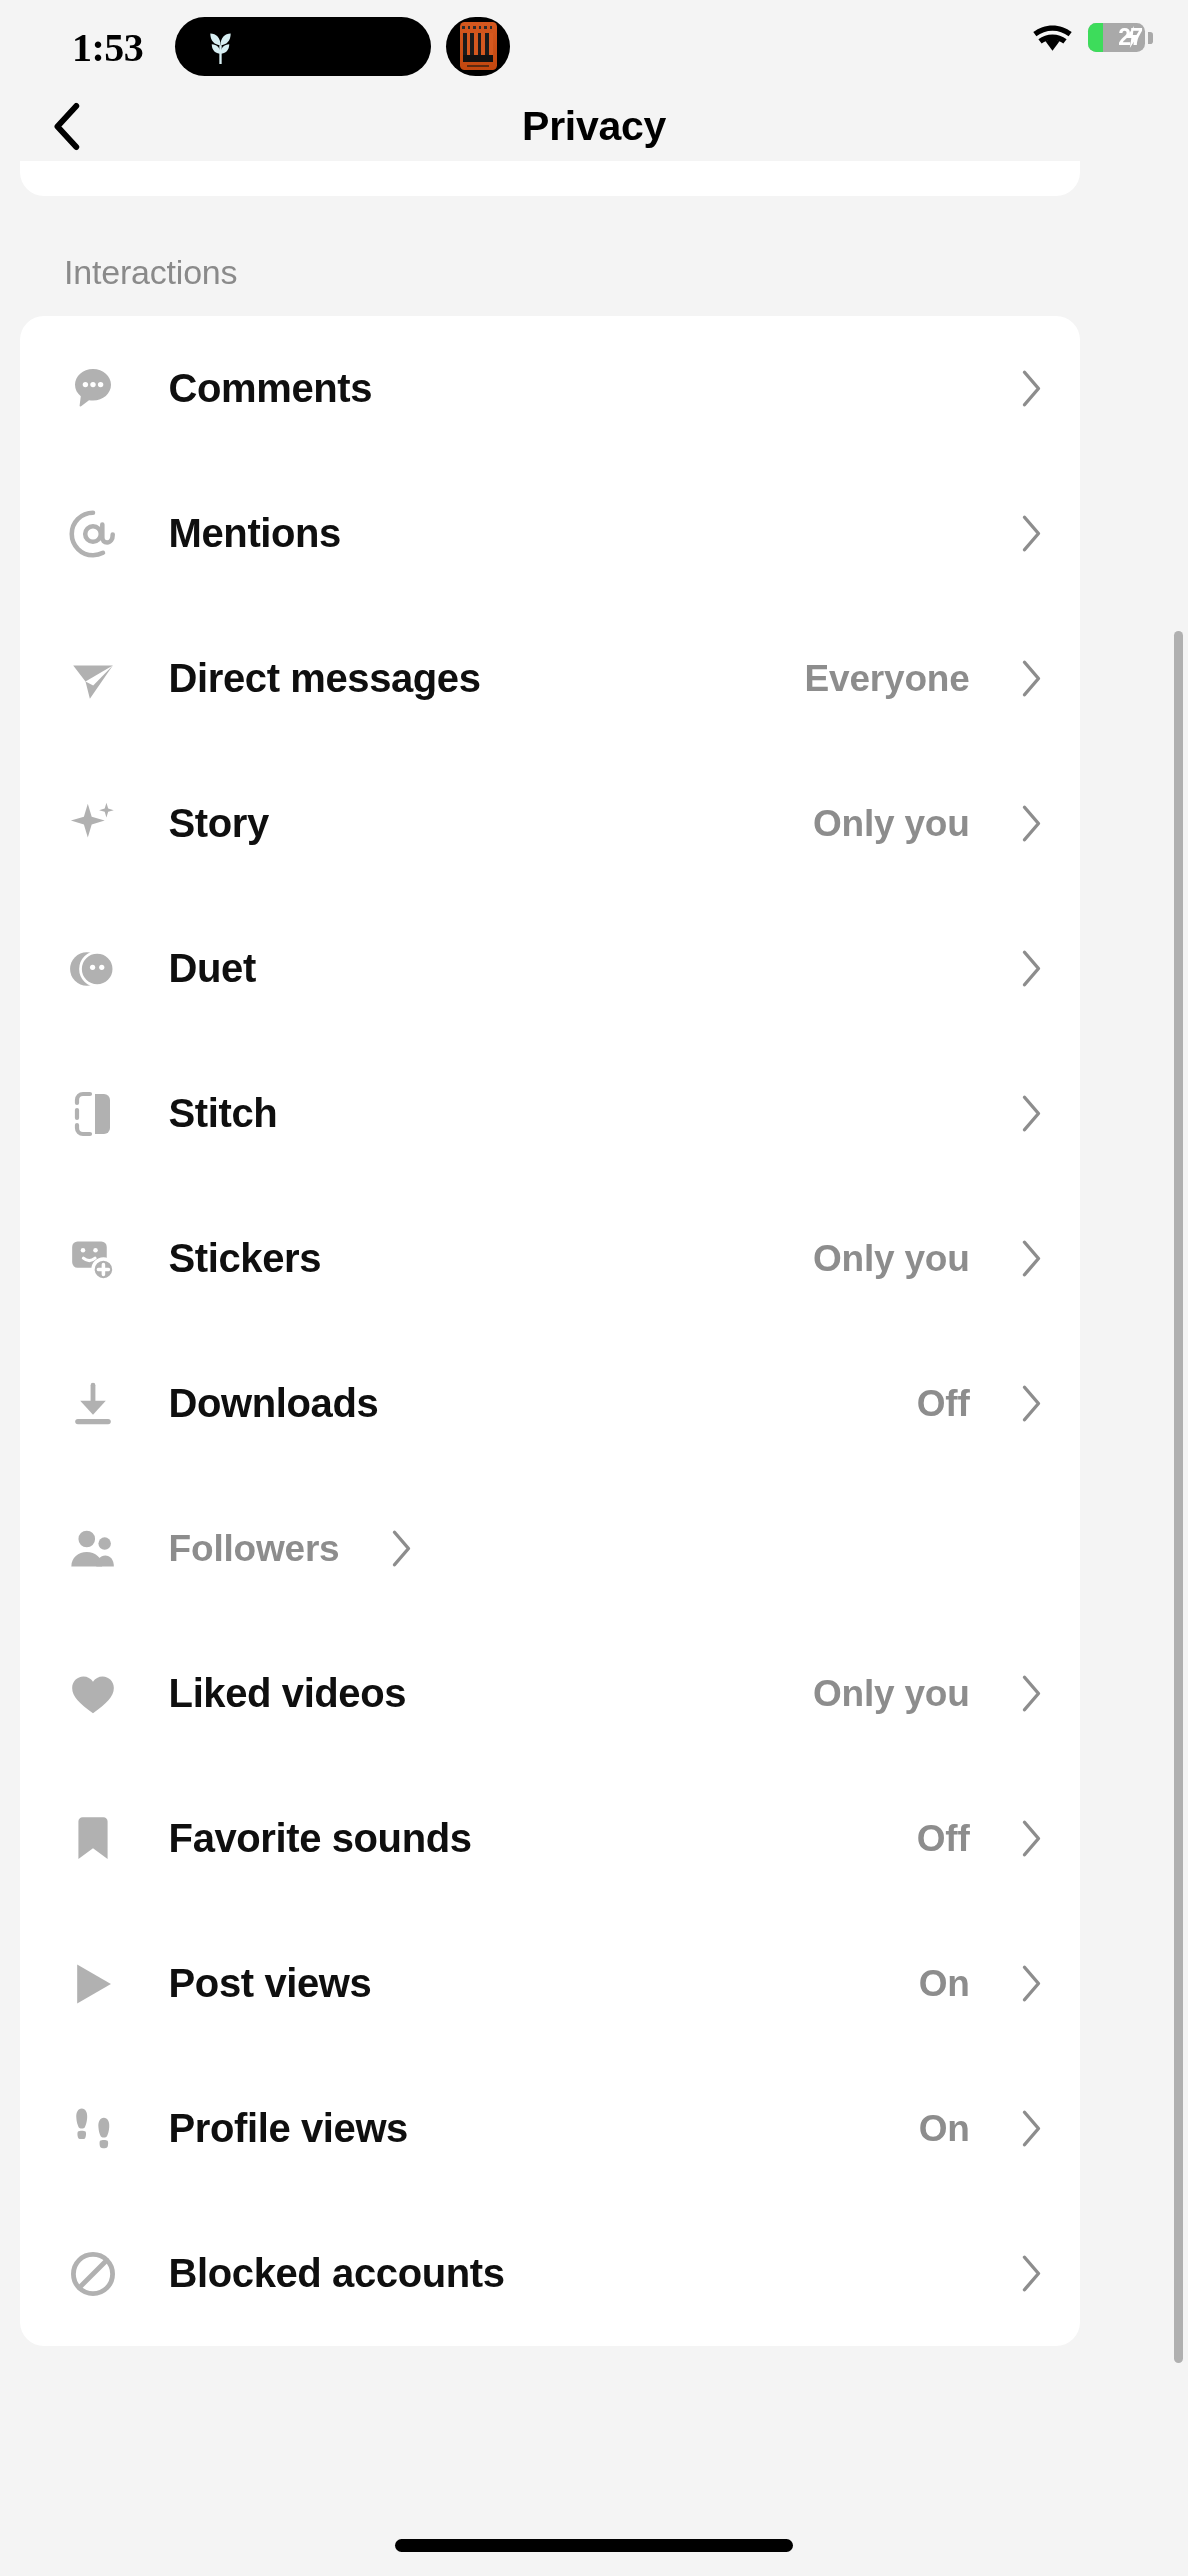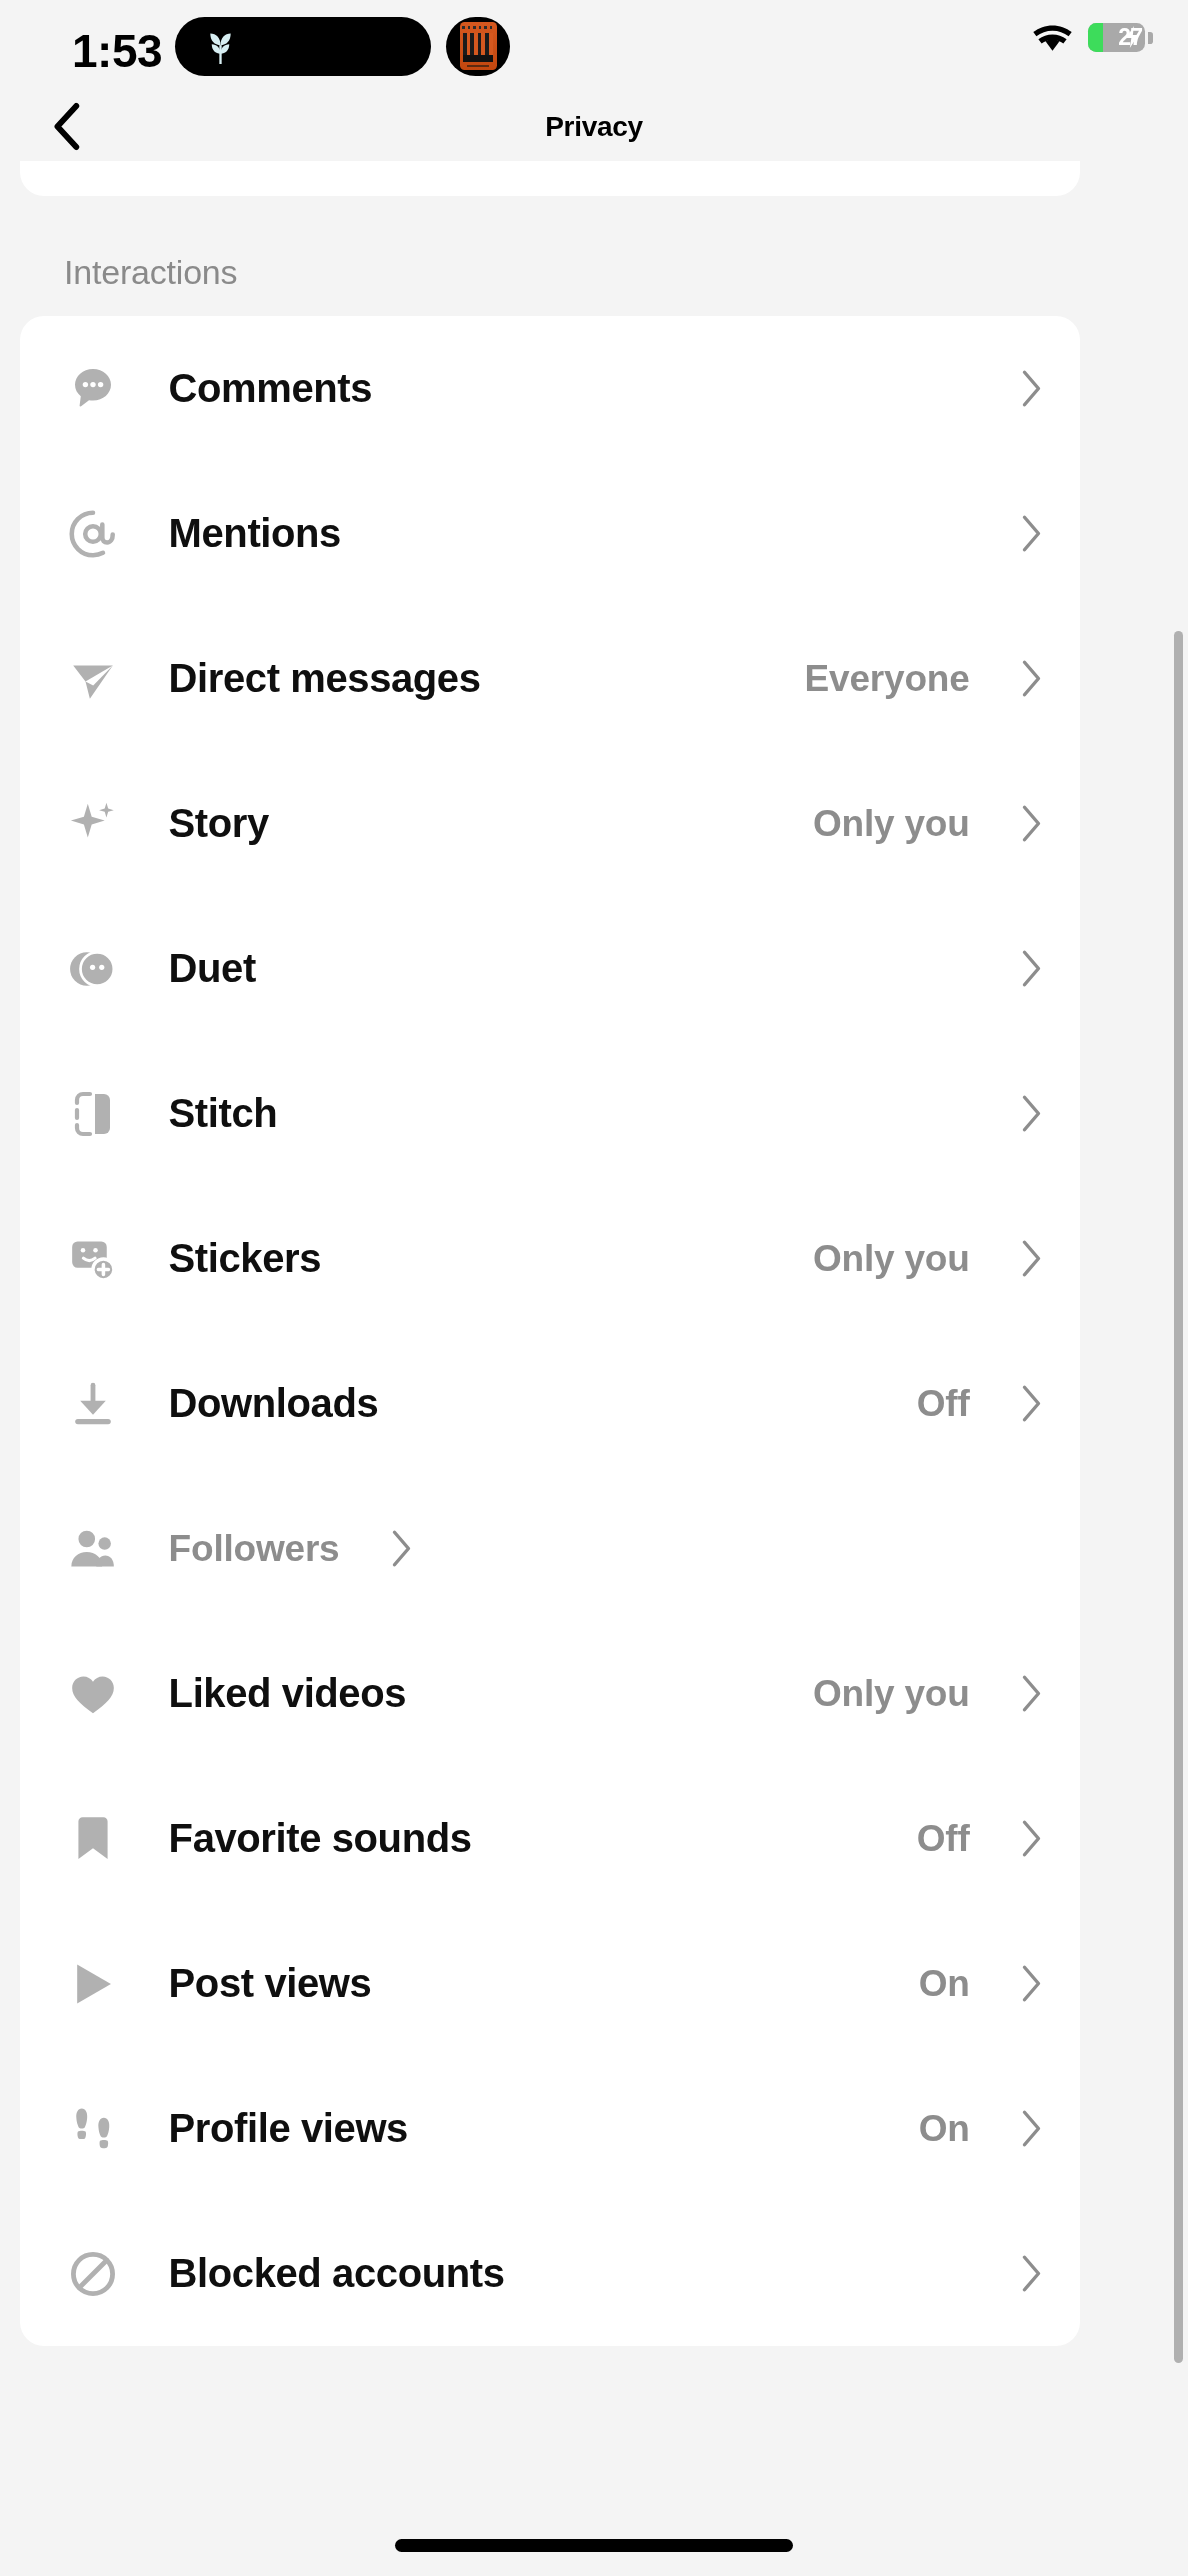--- a/index.html
+++ b/index.html
@@ -13,21 +13,21 @@
   #phone { position:relative; width:1188px; height:2576px; background:#f4f4f4; }
 
   
   .statusbar{
     position:absolute; top:0; left:0; width:1188px; height:92px;
     display:flex; align-items:center; justify-content:space-between;
     padding:0 53px 0 0;
   }
   .sb-time{
     position:absolute; left:72px; top:24px;
-    font-size:46px; font-weight:600; color:#000; letter-spacing:-0.5px;
+    font-size:40px; font-weight:600; color:#000; letter-spacing:-0.5px;font-family:Liberation Serif, serif;
   }
   .dyn-island{
     position:absolute; left:175px; top:16.6px;
     width:256px; height:59px; border-radius:37px; background:#000;
     display:flex; align-items:center; padding-left:28px;
   }
   .leaf-icon{ width:35px; height:39px; display:block; }
   .dyn-pill{
     position:absolute; left:446px; top:16.6px;
     width:64px; height:59px; border-radius:33px; background:#000;
@@ -62,21 +62,21 @@
   
   .navbar{
     position:absolute; top:92px; left:0; width:1188px; height:69px;
     display:flex; align-items:center; justify-content:center;
   }
   .nav-back{
     position:absolute; left:35px; top:50%; transform:translateY(-50%);
     width:61px; height:61px; display:flex; align-items:center; justify-content:center;
     cursor:pointer;
   }
-  .nav-title{ font-size:28px; font-weight:700; color:#000; letter-spacing:-0.3px; }
+  .nav-title{ font-size:41px; font-weight:700; color:#000; letter-spacing:-0.3px; }
 
   
   .content{ position:absolute; top:161px; left:0; width:1100px; height:2415px; }
 
   .card{
     background:#fff; border-radius:24px;
     margin:0 20px;
   }
   .top-stub{ height:35px; border-radius:0 0 24px 24px; margin:0 20px; background:#fff; }
 

